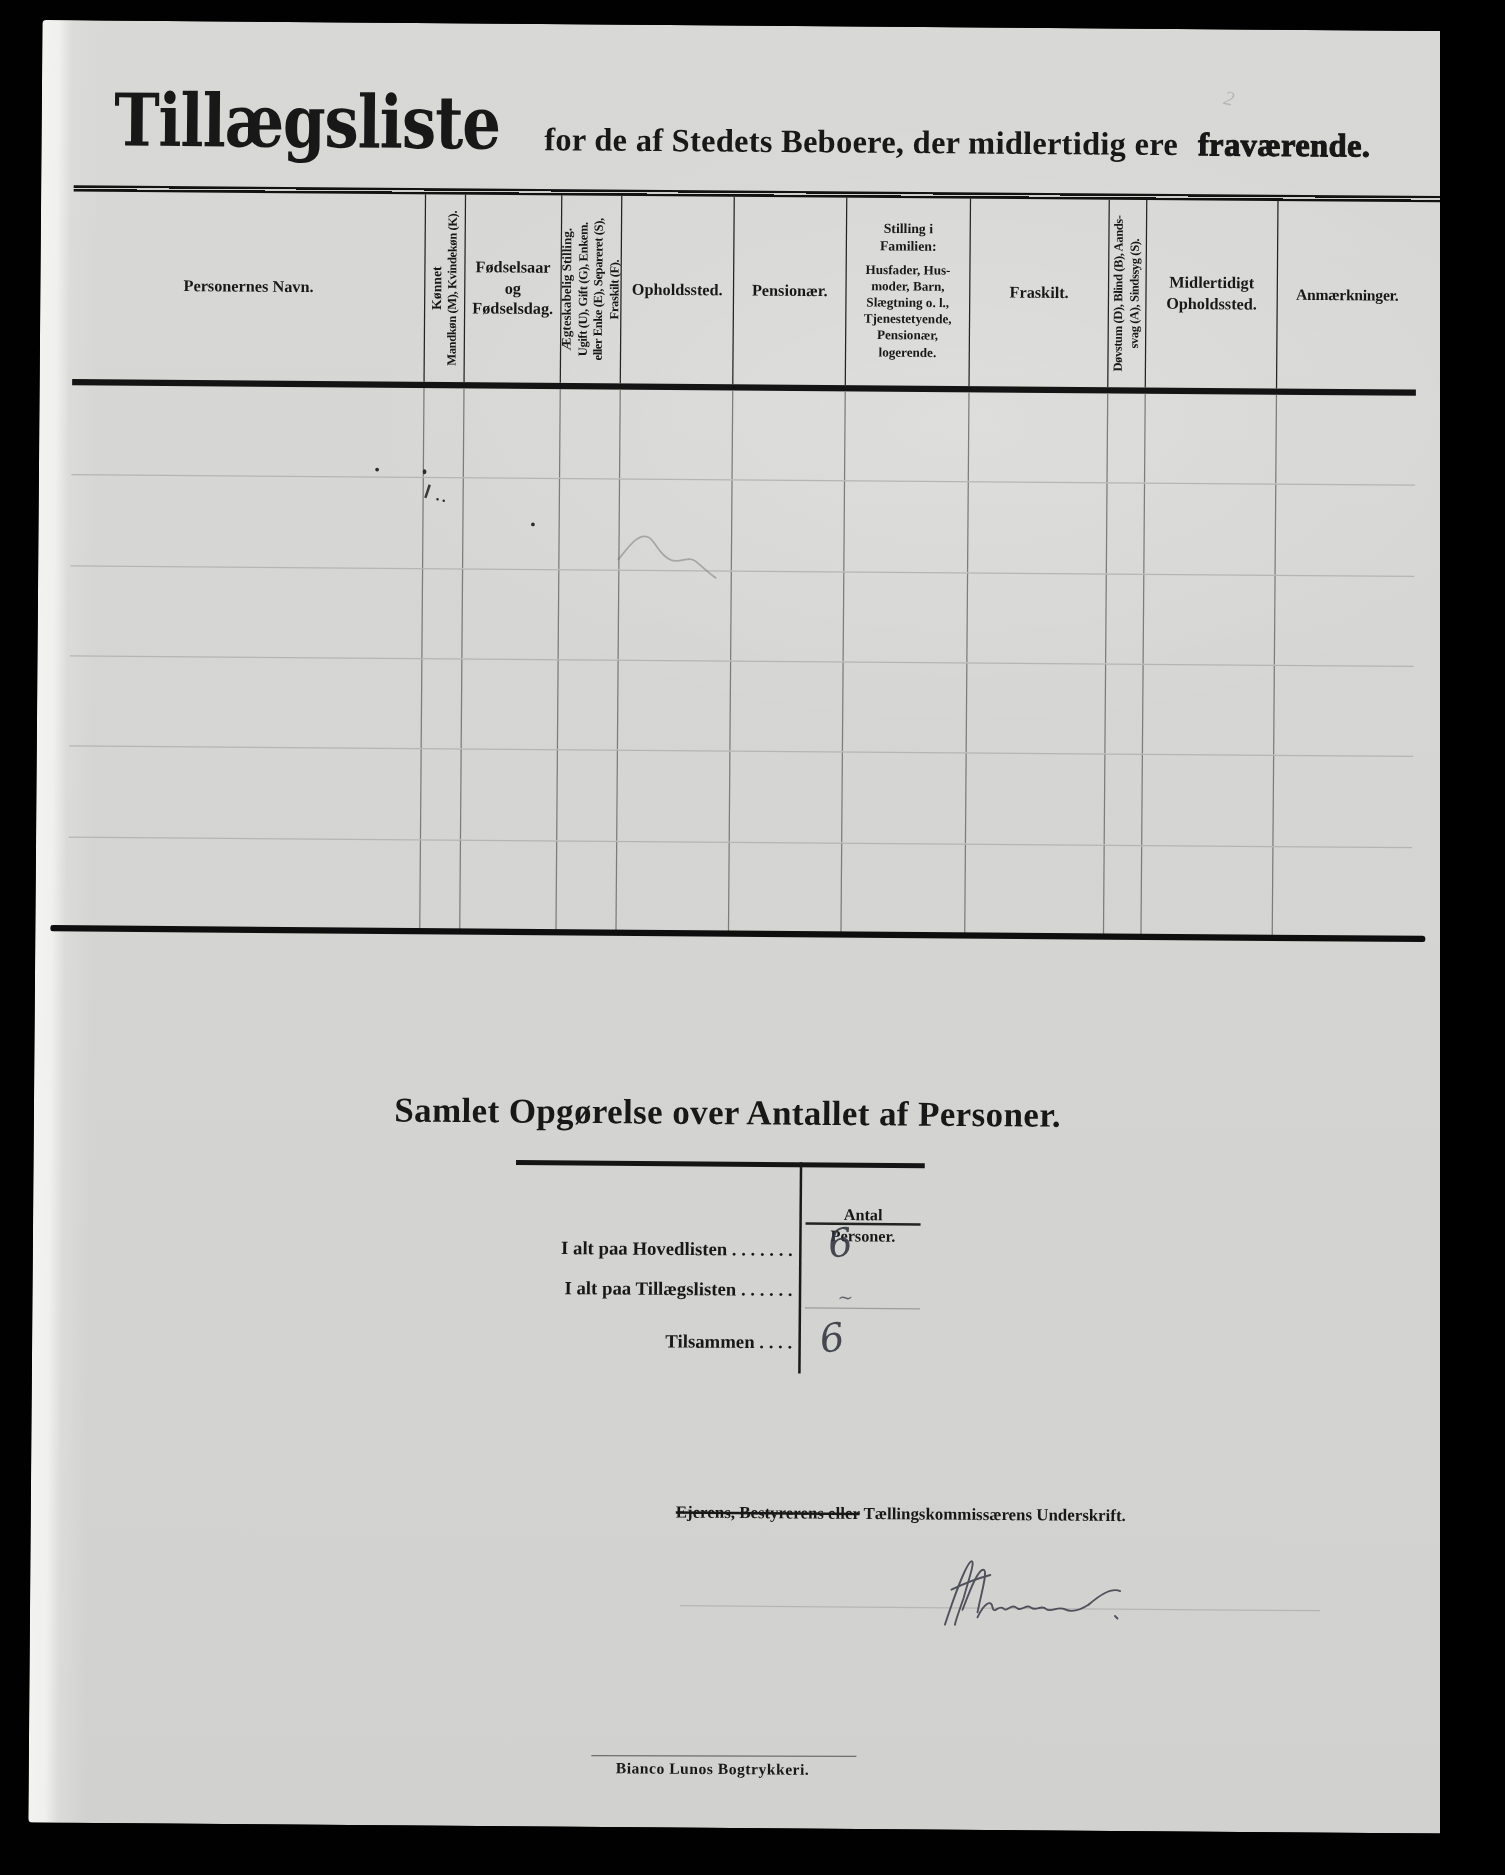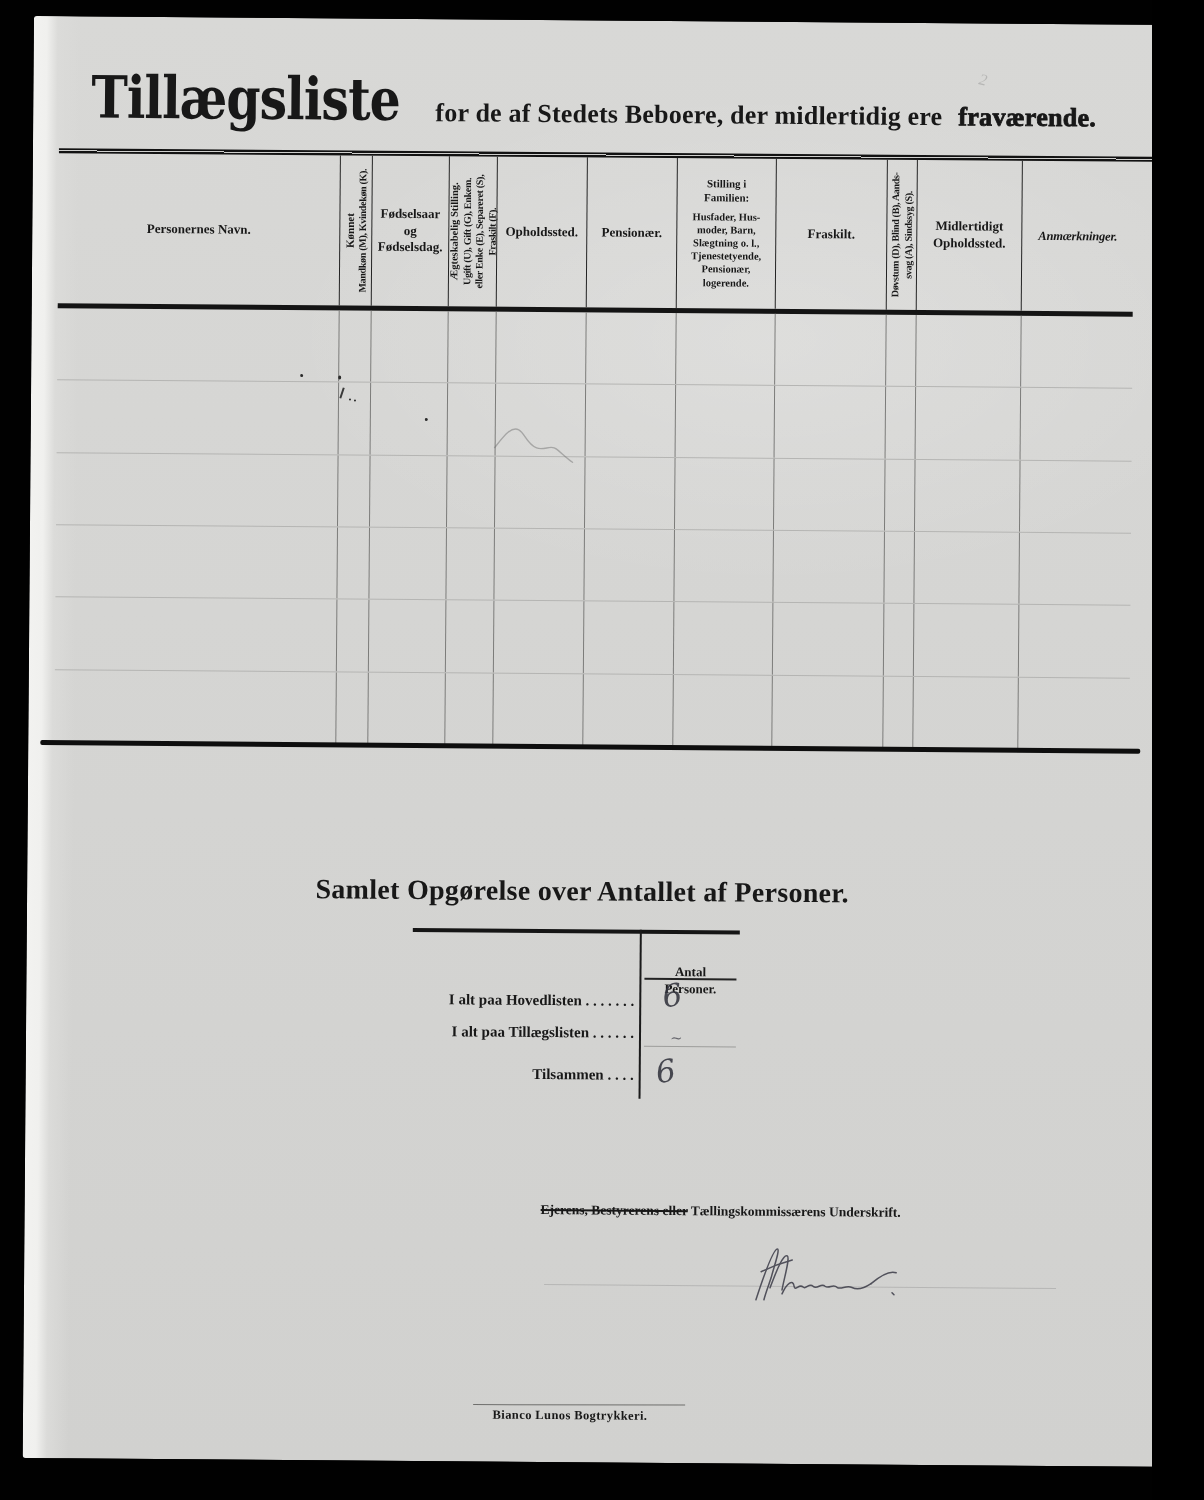--- a/index.html
+++ b/index.html
@@ -29,21 +29,21 @@
   .hcell{position:relative;border-left:1.5px solid #242424;display:flex;align-items:center;justify-content:center;
          text-align:center;font-weight:bold;font-size:13px;line-height:1.3;}
   .hcell.first{border-left:none;}
   .ml{white-space:pre-line;}
   .vtext{position:absolute;top:50%;left:50%;transform:translate(-50%,-50%) rotate(-90deg);
          white-space:nowrap;text-align:center;font-weight:bold;}
   .vline1{font-size:11px;display:block;line-height:1.3;}
   .vline2{font-size:10px;display:block;line-height:1.25;letter-spacing:-.3px;}
   .stilling-title{font-size:11px;white-space:pre-line;line-height:1.25;margin-bottom:5px;display:block;}
   .stilling-sub{font-size:10.5px;white-space:pre-line;line-height:1.25;display:block;text-align:center;}
-  .anm{font-size:12.5px;letter-spacing:-.2px;font-style:italic;}
+  .anm{font-size:12.5px;letter-spacing:-.2px;}
   
   .tbody{position:absolute;left:26px;top:292px;width:1075px;height:433px;display:flex;flex-direction:column;}
   .trow{flex:1;display:grid;grid-template-columns:281px 32px 77px 48px 90px 90px 99px 111px 30px 105px 112px;
         border-top:1px solid #b5b5b3;}
   .trow.first{border-top:none;}
   .tcell{border-left:1px solid #7c7c7a;}
   .tcell.c0{border-left:none;}
   
   .speck{position:absolute;background:#2b2b2b;border-radius:50%;}
   .stroke-mark{position:absolute;background:#3a3a3a;}

